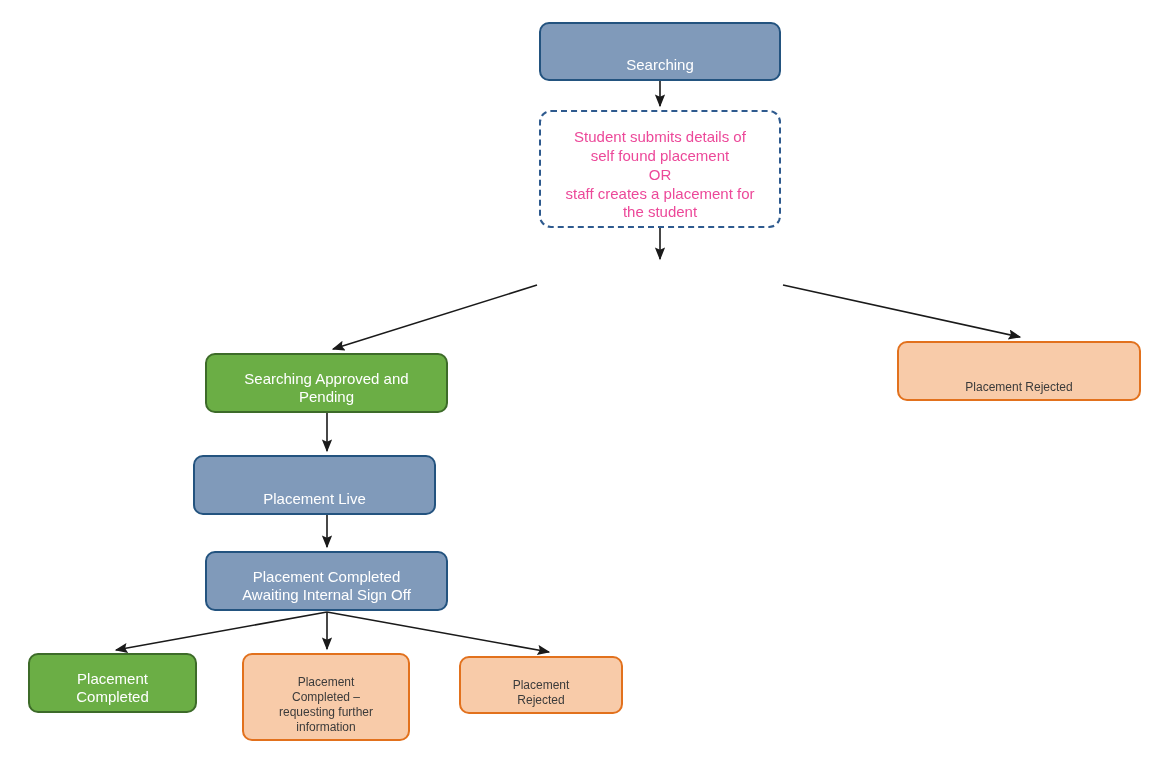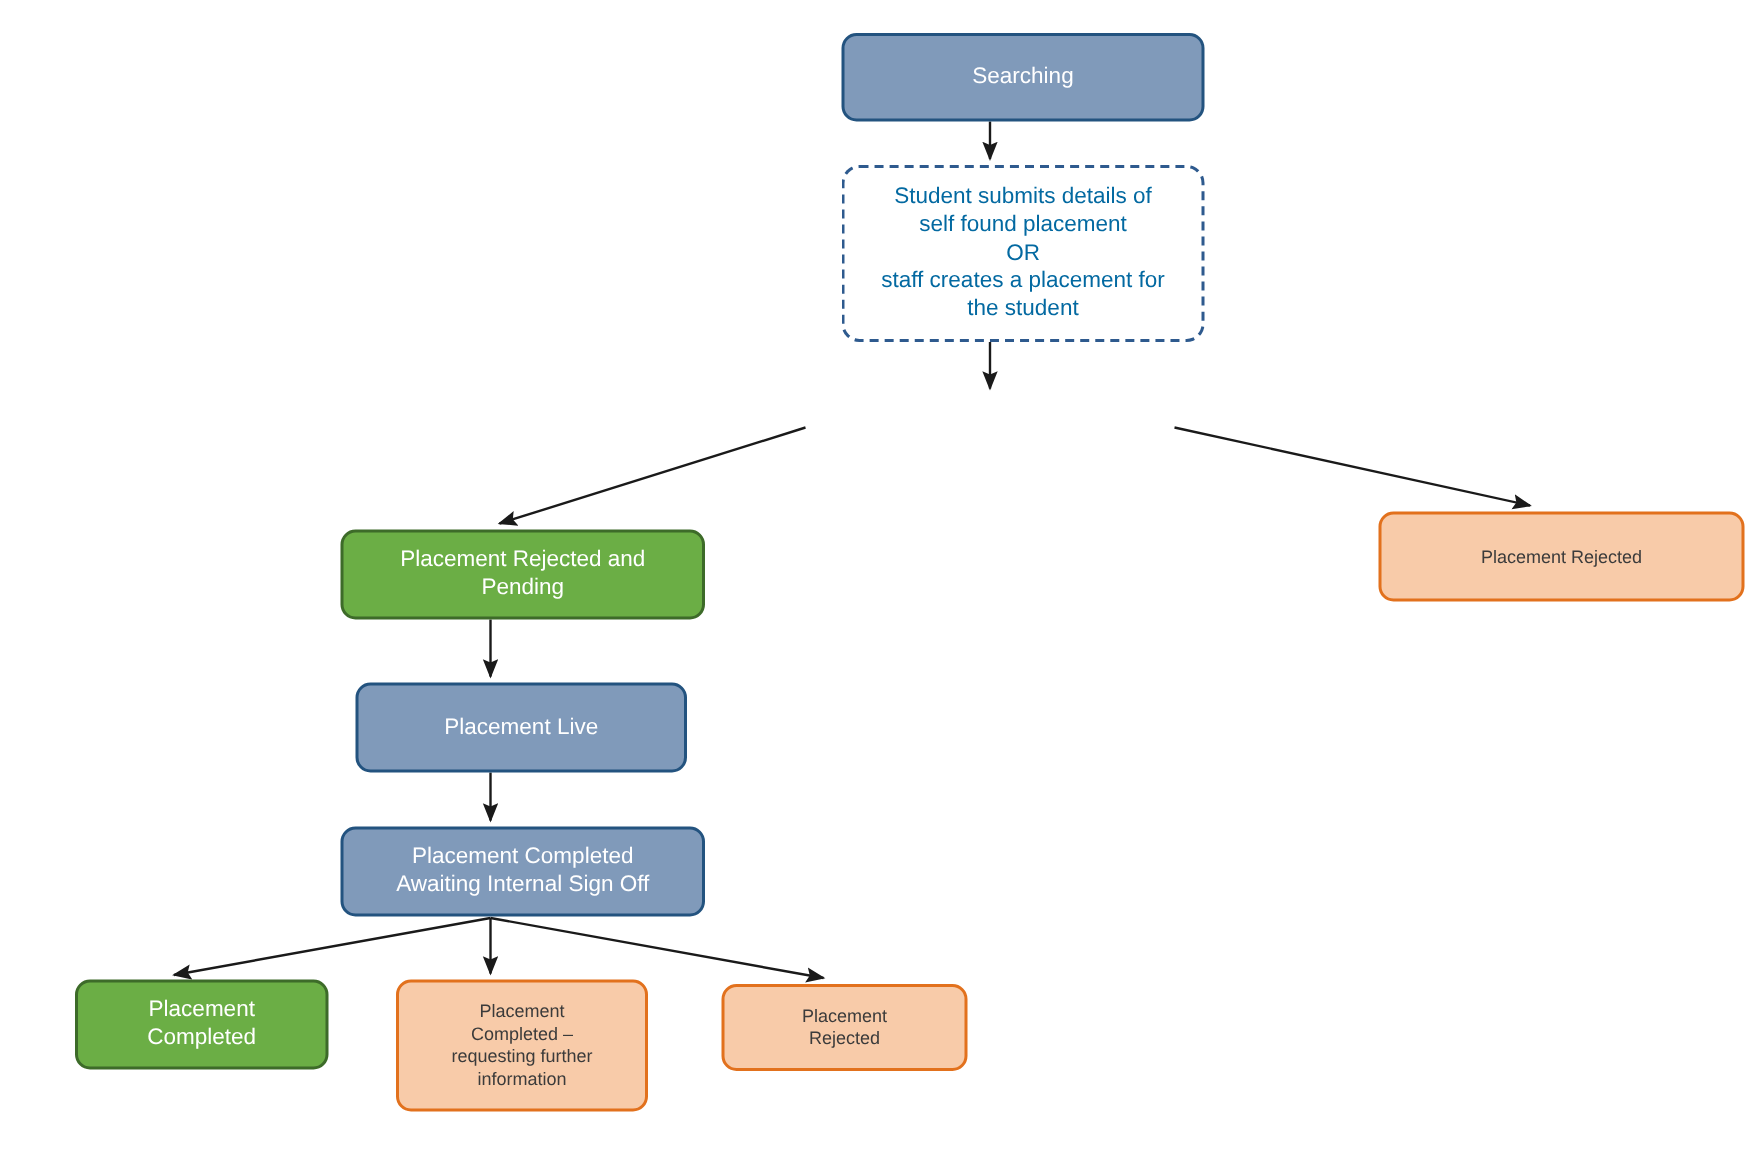--- a/index.html
+++ b/index.html
@@ -22,28 +22,27 @@
     left: 0;
     top: 0;
     width: 1172px;
     height: 766px;
     pointer-events: none;
   }
   .node {
     position: absolute;
     box-sizing: border-box;
     display: flex;
-    align-items: center;
+    align-items: flex-end;
     justify-content: center;
     text-align: center;
     border-radius: 10px;
     line-height: 1.25;
     padding: 4px 8px;
     z-index: 2;
-    margin-left: 22px;
   }
   .node .node-label {
     display: block;
     width: 100%;
     white-space: pre-line;
   }
   .node-blue {
     background: #809ABA;
     border: 2px solid #23537F;
     color: #ffffff;
@@ -57,21 +56,21 @@
   }
   .node-orange {
     background: #F8CBA9;
     border: 2px solid #E2711D;
     color: #3B3B3B;
     font-size: 12px;
   }
   .node-dashed {
     background: #ffffff;
     border: 2px dashed #2E5A8E;
-    color: #0369a1;
+    color: #ec4899;
     font-size: 15px;
     border-radius: 12px;
   }
 </style>
 </head>
 <body>
 
 <div id="canvas">
 
   <svg id="edges" viewBox="0 0 1172 766" width="1172" height="766" xmlns="http://www.w3.org/2000/svg">
@@ -107,29 +106,29 @@
   <div class="node node-dashed" style="left:539px; top:110px; width:242px; height:118px;">
     <span class="node-label">Student submits details of
 self found placement
 OR
 staff creates a placement for
 the student</span>
   </div>
 
 
   <div class="node node-green" style="left:205px; top:353px; width:243px; height:60px;">
-    <span class="node-label">Placement Rejected and
+    <span class="node-label">Searching Approved and
 Pending</span>
   </div>
 
   <div class="node node-orange" style="left:897px; top:341px; width:244px; height:60px;">
     <span class="node-label">Placement Rejected</span>
   </div>
 
-  <div class="node node-blue" style="left:215px; top:455px; width:221px; height:60px;">
+  <div class="node node-blue" style="left:193px; top:455px; width:243px; height:60px;">
     <span class="node-label">Placement Live</span>
   </div>
 
   <div class="node node-blue" style="left:205px; top:551px; width:243px; height:60px;">
     <span class="node-label">Placement Completed
 Awaiting Internal Sign Off</span>
   </div>
 
   <div class="node node-green" style="left:28px; top:653px; width:169px; height:60px;">
     <span class="node-label">Placement

